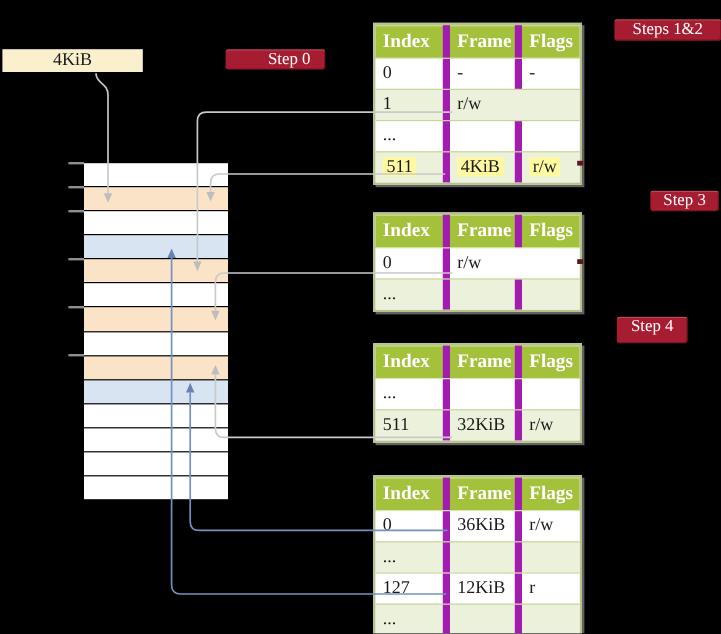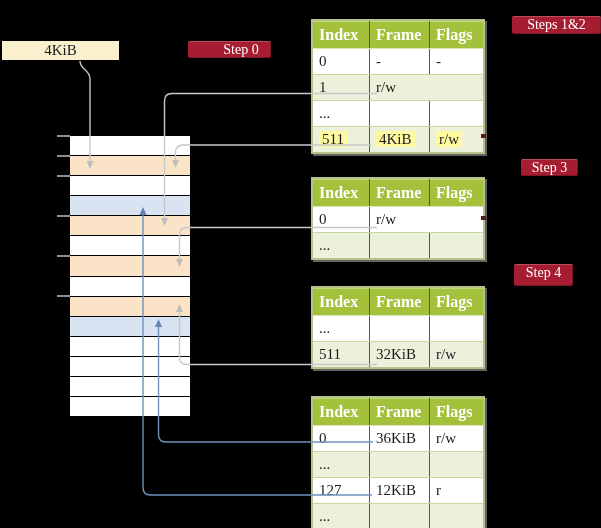--- a/index.html
+++ b/index.html
@@ -9,21 +9,21 @@
   
   .frame-box{position:absolute;left:2px;top:41px;width:117px;height:19px;
              background:#FBF0CE;color:#1a1a1a;font-size:15px;text-align:center;line-height:19px;}
 
   
   .badge{position:absolute;background:#A61C30;color:#fff;font-size:14px;height:17px;
          line-height:17px;text-align:center;border-radius:2px;
          box-shadow:inset 0 1px 0 rgba(255,255,255,.22), inset -1px -1px 0 rgba(0,0,0,.25);font-family:Liberation Serif, serif;}
   .b-step0 {left:188px;top:41px;width:60px;padding-left:23px;}
   .b-steps12{left:512px;top:16px;width:89px;height:18px;line-height:18px;}
-  .b-step3 {left:521px;top:159px;width:57px;}
+  .b-step3 {left:542px;top:159px;width:57px;}
   .b-step4 {left:514px;top:264px;width:59px;height:22px;line-height:18px;}
 
   
   .memcol{position:absolute;left:70px;top:136px;width:120px;height:280px;
           display:flex;flex-direction:column;gap:1px;background:#000;}
   .mr{flex:1;}
   .c-white{background:#FFFFFF;}
   .c-orange{background:#FBE3C7;}
   .c-blue{background:#D9E4F2;}
   .tick{position:absolute;left:57px;width:13px;height:2px;background:#8f8f8f;}
@@ -33,21 +33,21 @@
           border:2px solid #B6C28C;box-shadow:2px 2px 0 rgba(115,115,115,.85);box-sizing:content-box;}
   .t1{top:19px;} .t2{top:177px;} .t3{top:286px;} .t4{top:396px;}
   .thead{display:flex;height:27px;background:#A4C13C;color:#fff;font-weight:bold;
          font-size:16px;line-height:27px;border-bottom:1px solid #dce6b4;
          box-shadow:inset 0 1px 0 rgba(255,255,255,.35);}
   .trow{display:flex;height:25px;font-size:15px;line-height:24px;color:#1a1a1a;background:#fff;}
   .trow + .trow{border-top:1px solid #C6D79B;}
   .shade{background:#ECF1DB;}
   .th,.td{padding-left:6px;box-sizing:border-box;overflow:hidden;white-space:nowrap;}
   .ci{width:56px;} .cf{width:60px;} .cg{flex:1;}
-  .th + .th,.td + .td{border-left:1px solid #a21caf;}
+  .th + .th,.td + .td{border-left:6px solid #a21caf;}
   .hl{background:#FFF9A2;padding:0 3px;}
 
   
   .redmark{position:absolute;width:5px;height:4px;background:#571822;}
 
   
   .overlay{position:absolute;left:0;top:0;width:601px;height:528px;pointer-events:none;}
 </style>
 </head>
 <body>

